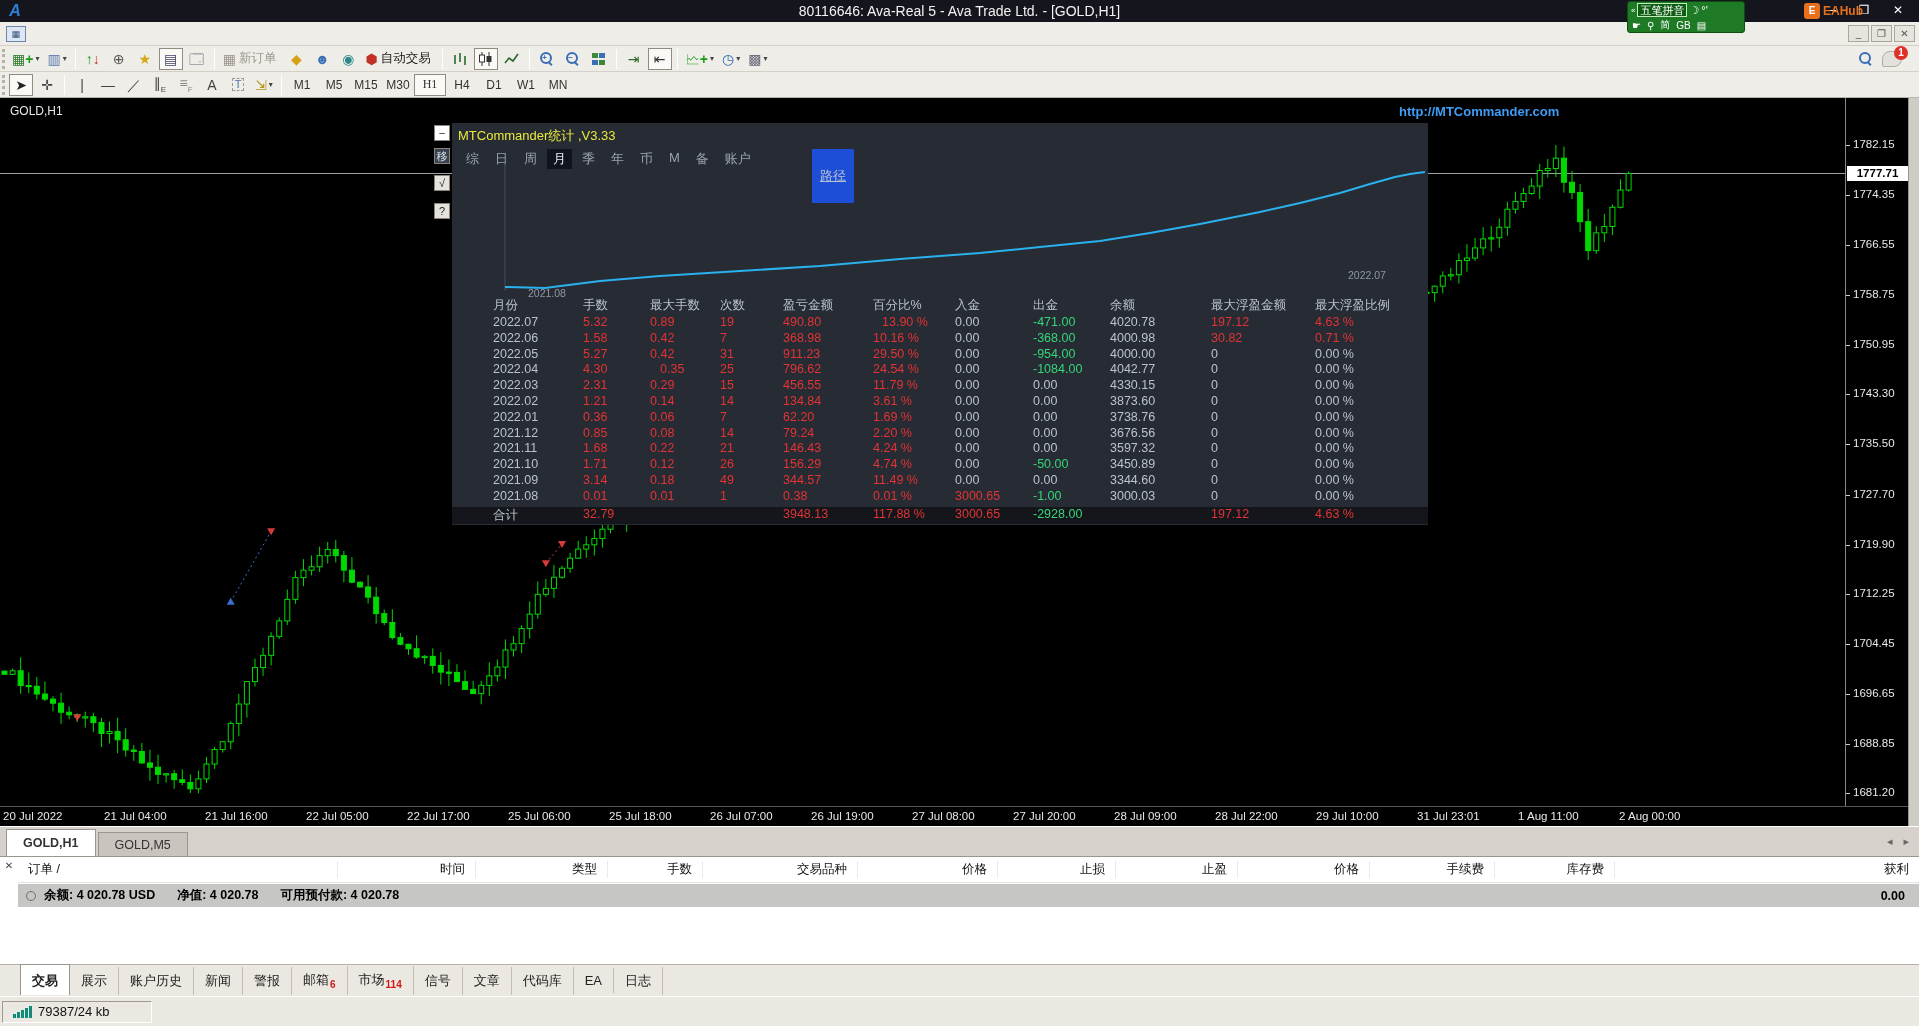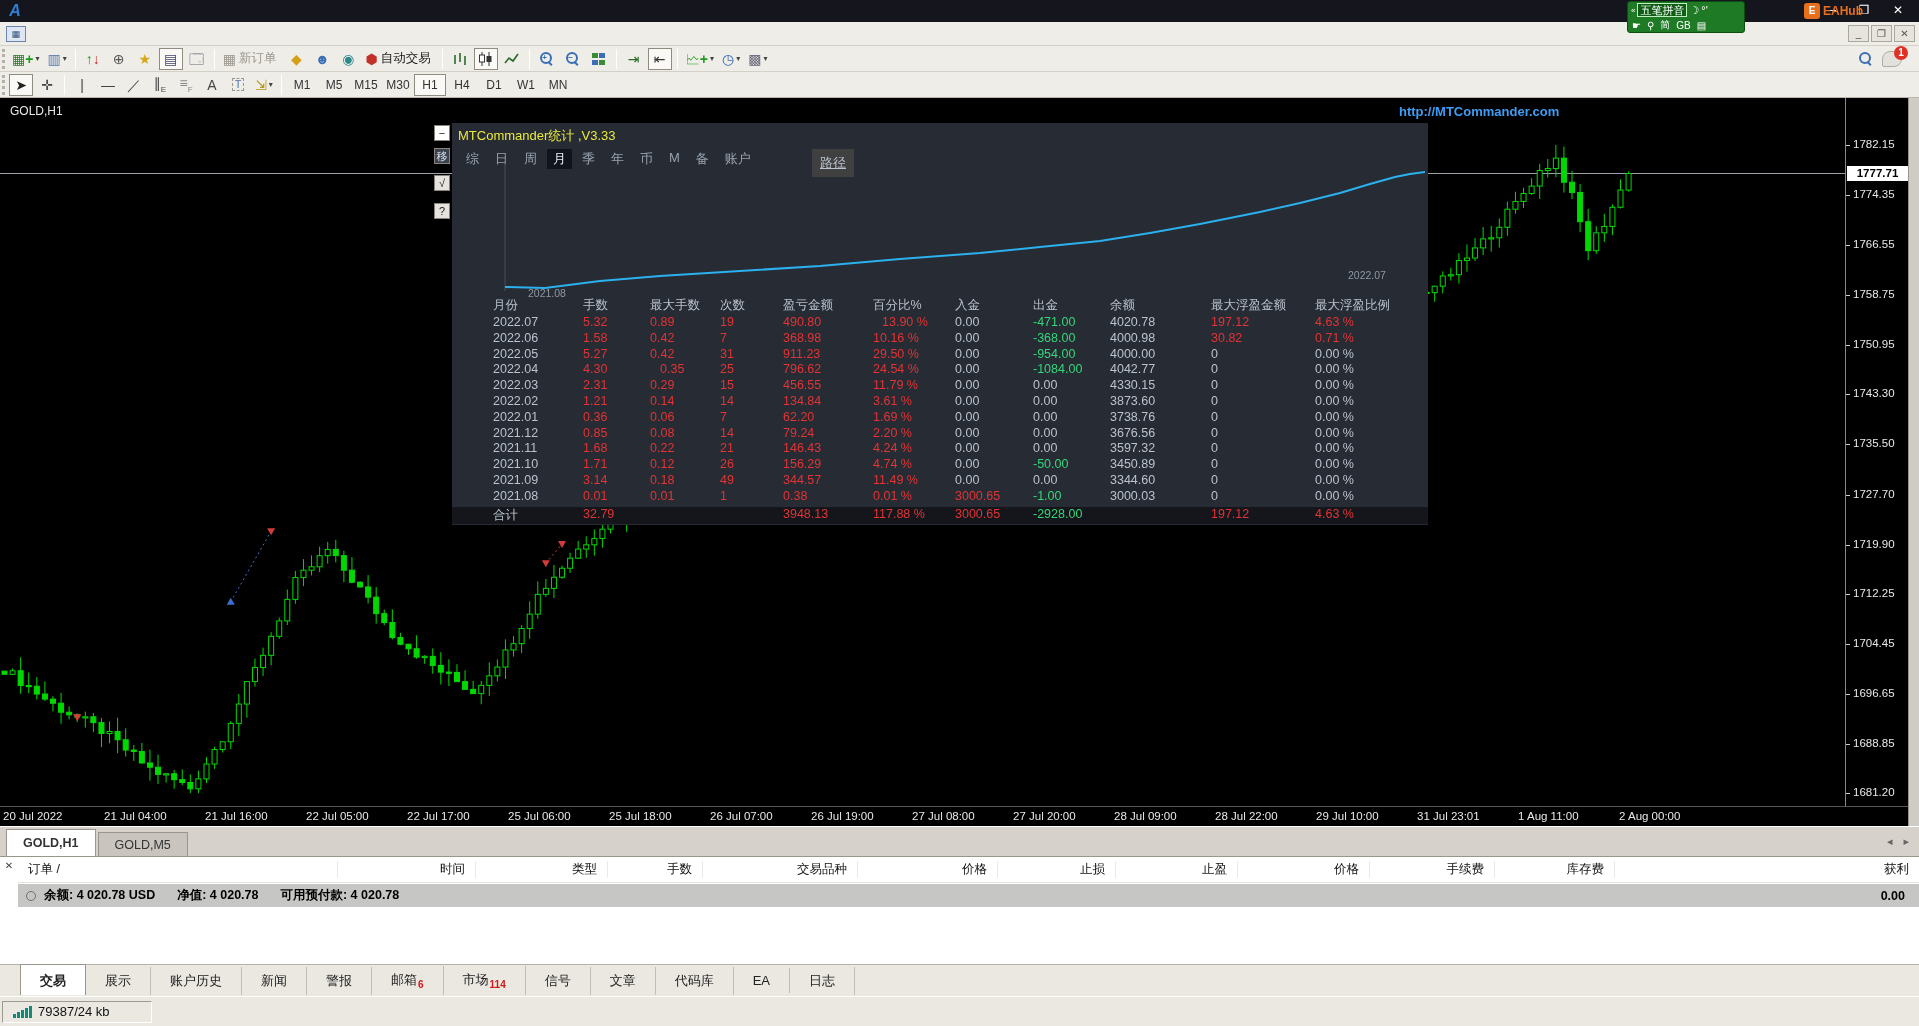--- a/index.html
+++ b/index.html
@@ -26,21 +26,21 @@
   #toolbar2 { position:absolute; left:0; top:72px; width:1919px; height:26px; background:#efede8; border-bottom:1px solid #b9b5ac; display:flex; align-items:center; }
   .tbtn { height:22px; min-width:24px; display:flex; align-items:center; justify-content:center; margin:0 1px; border:1px solid transparent; font-size:13px; padding:0 2px; }
   .tbtn.pressed { background:#faf9f6; border:1px solid #908c82; }
   .tbtn .car { font-size:8px; color:#444; margin-left:2px; }
   .tsep { width:1px; height:20px; background:#c9c5bc; margin:0 4px; border-right:1px solid #fff; }
   .grip { width:4px; height:20px; margin:0 2px; border-left:3px dotted #b5b1a8; }
   .glyph { font-size:14px; line-height:1; }
   .txtbtn { font-size:12.5px; color:#1a1a1a; padding:0 3px; }
   .dis { color:#9b978e !important; }
   .tfbtn { height:22px; min-width:32px; display:flex; align-items:center; justify-content:center; font-size:12px; color:#333; border:1px solid transparent; }
-  .tfbtn.pressed { background:#faf9f6; border:1px solid #908c82; }
+  .tfbtn.pressed { background:#faf9f6; border:1px solid #908c82;font-family:Liberation Serif, serif; }
   .mag { position:relative; width:13px; height:13px; display:inline-block; }
   .mag::before { content:""; position:absolute; left:0; top:0; width:8px; height:8px; border:2px solid #3a6fb5; border-radius:50%; }
   .mag::after { content:""; position:absolute; left:9px; top:9px; width:5px; height:2px; background:#3a6fb5; transform:rotate(45deg); transform-origin:0 0; }
   .magsign { position:absolute; left:2px; top:1px; font-size:8px; font-weight:bold; color:#3a6fb5; }
   #chatico { position:relative; width:20px; height:16px; background:#e3e1db; border:1px solid #b0ada4; border-radius:8px 8px 8px 2px; }
   #chatbadge { position:absolute; right:-7px; top:-6px; background:#e03025; color:#fff; border-radius:50%; width:14px; height:14px; font-size:10px; line-height:14px; text-align:center; font-weight:bold; }
   
   #chartwrap { position:absolute; left:0; top:98px; width:1919px; height:758px; background:#000; }
   #plot { position:absolute; left:0; top:0; width:1845px; height:708px; background:#000; overflow:hidden; }
   #yaxis { position:absolute; left:1845px; top:0; width:63px; height:708px; background:#000; border-left:1px solid #888; color:#e8e8e8; font-size:11.5px; }
@@ -51,21 +51,21 @@
   #xaxis { position:absolute; left:0; top:708px; width:1908px; height:20px; background:#000; color:#e8e8e8; font-size:11.5px; border-top:1px solid #555; }
   .xtick { position:absolute; top:3px; white-space:nowrap; }
   #symlabel { position:absolute; left:10px; top:6px; color:#e8e8e8; font-size:12px; }
   #mturl { position:absolute; left:1399px; top:6px; color:#3f9df5; font-size:13px; font-weight:bold; }
   
   #mtc { position:absolute; left:452px; top:25px; width:976px; height:402px; background:#262b34; z-index:10; }
   #mtc-title { position:absolute; left:6px; top:4px; color:#e9e93c; font-size:13px; }
   #mtc-tabs { position:absolute; left:8px; top:26px; display:flex; gap:4px; color:#98a2ae; font-size:13px; }
   .mtctab { padding:1px 6px; }
   .mtctab.sel { background:#10141c; color:#e8edf4; }
-  .mtcpath { position:absolute; left:360px; top:26px; background:#404040; color:#b9c2cd; font-size:13px; padding:5px 8px;text-decoration:underline; }
+  .mtcpath { position:absolute; left:360px; top:26px; background:#1d4ed8; color:#b9c2cd; font-size:13px; padding:18px 8px;text-decoration:underline; }
   #eqx1 { position:absolute; color:#8f98a4; font-size:10.5px; }
   #eqx2 { position:absolute; color:#8f98a4; font-size:10.5px; }
   #mtc-table { position:absolute; left:0; top:174px; width:976px; }
   .mrow { position:absolute; left:0; width:976px; height:15.8px; font-size:12.5px; white-space:nowrap; }
   .mrow span { position:absolute; top:0; }
   .mrow.total { background:#14161b; height:17px; }
   .c-dim { color:#b9c2ce; }
   .c-red { color:#e23434; }
   .c-grn { color:#35d679; }
   
@@ -81,39 +81,40 @@
   #term-close { position:absolute; left:2px; top:2px; width:14px; height:14px; font-size:10px; line-height:13px; text-align:center; color:#444; }
   #term-head { position:absolute; left:18px; top:0; right:0; height:26px; display:flex; align-items:center; font-size:12.5px; color:#111; border-bottom:1px solid #e4e2de; }
   .thcell { padding:0 10px; border-right:1px solid #eceae6; text-align:right; }
   .thcell.first { text-align:left; }
   #balrow { position:absolute; left:18px; top:27px; right:0; height:23px; background:#c6c6c4; display:flex; align-items:center; font-size:12.5px; font-weight:bold; color:#000; }
   #balrow .dot { width:10px; height:10px; border:1.5px solid #6f6f6f; border-radius:50%; margin:0 8px 0 8px; }
   #balrow .bpart { margin-right:22px; }
   #balprofit { position:absolute; right:14px; font-weight:bold; }
   
   #bottomtabs { position:absolute; left:0; top:964px; width:1919px; height:32px; background:#ebe8e2; border-top:1px solid #b5b2aa; display:flex; align-items:center; padding-left:20px; }
-  .btab { position:relative; padding:5px 19px; font-size:13px; color:#222; border-right:1px solid #c2beb5; }
+  .btab { position:relative; padding:5px 11px; font-size:13px; color:#222; border-right:1px solid #c2beb5; }
   .btab.active { background:#fff; border:1px solid #9a968e; border-bottom:none; margin-top:-2px; padding-top:7px; font-weight:bold; }
   .bbadge { color:#d01818; font-size:10px; font-weight:bold; vertical-align:sub; margin-left:1px; }
   #dockstrip { position:absolute; left:0; top:964px; width:16px; height:32px; background:#dedbd4; border-right:1px solid #b5b2aa; color:#777; font-size:8px; text-align:center; line-height:9px; padding-top:2px; }
   
   #statusbar { position:absolute; left:0; top:996px; width:1919px; height:30px; background:#ebe8e2; border-top:1px solid #fff; display:flex; align-items:center; font-size:13px; color:#111; }
   .scell { height:22px; display:flex; align-items:center; padding:0 10px; border:1px solid; border-color:#9e9a92 #ffffff #ffffff #9e9a92; margin-left:2px; }
   #s-help { flex:1; border:none; padding-left:8px; }
   .sbars { display:flex; align-items:flex-end; gap:1px; margin-right:6px; }
   .sbars i { display:block; width:3px; background:#128a7a; }
   #eahub { position:absolute; right:56px; top:3px; display:flex; align-items:center; gap:3px; z-index:5; }
   #eahub .ebox { width:16px; height:16px; background:#e8701a; border-radius:3px; color:#fff; font-size:10px; text-align:center; line-height:16px; font-weight:bold; }
   #eahub .etxt { color:#e8701a; font-weight:bold; font-size:12px; }
 </style>
 </head>
 <body>
 
 <div id="titlebar">
   <div id="app-logo">A</div>
+  <div id="title-text">80116646: Ava-Real 5 - Ava Trade Ltd. - [GOLD,H1]</div>
   <div class="winbtn" style="right:74px;">—</div>
   <div class="winbtn" style="right:40px;">❐</div>
   <div class="winbtn" style="right:6px;">✕</div>
   <div id="ime">
     <div class="r1">
       <span style="font-size:8px;">«</span>
       <span class="imebox">五笔拼音</span>
       <span>☽</span>
       <span>°'</span>
     </div>

